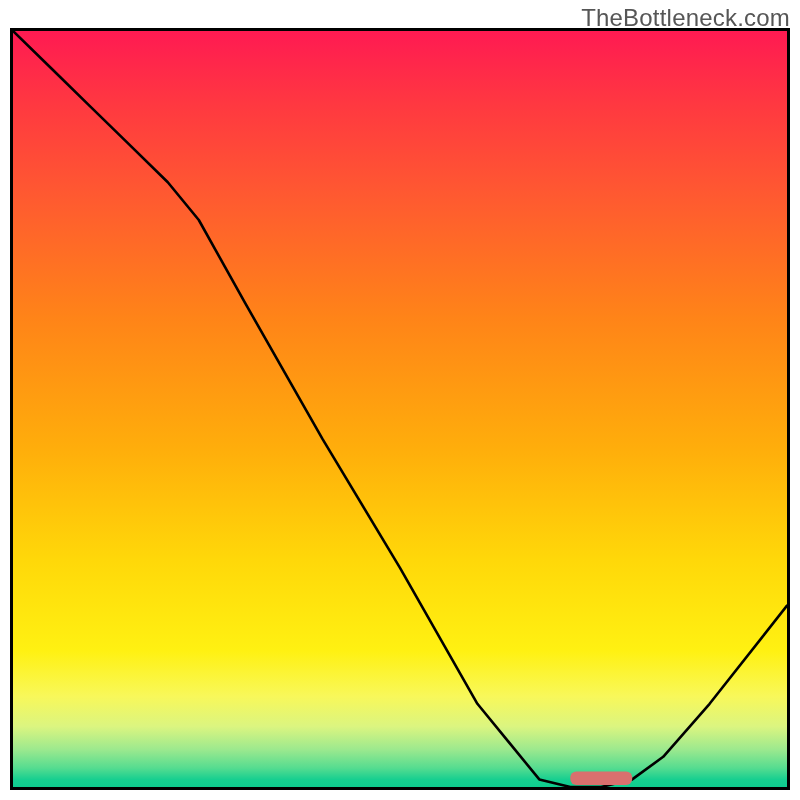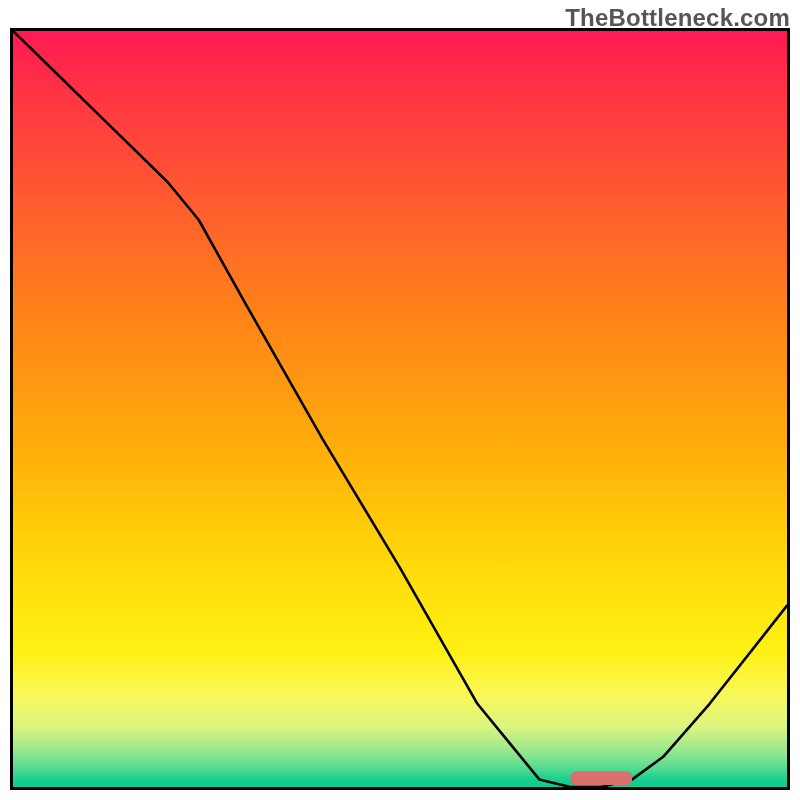--- a/index.html
+++ b/index.html
@@ -13,21 +13,21 @@
   .container {
     position: relative;
     width: 800px;
     height: 800px;
   }
   .watermark {
     position: absolute;
     top: 4px;
     right: 10px;
     font-size: 24px;
-    font-weight: bold;
+    font-weight: normal;
     color: #565656;
     letter-spacing: 0.2px;
     z-index: 50;
   }
   .plot-outer {
     position: absolute;
     left: 10px;
     top: 28px;
     width: 780px;
     height: 762px;

